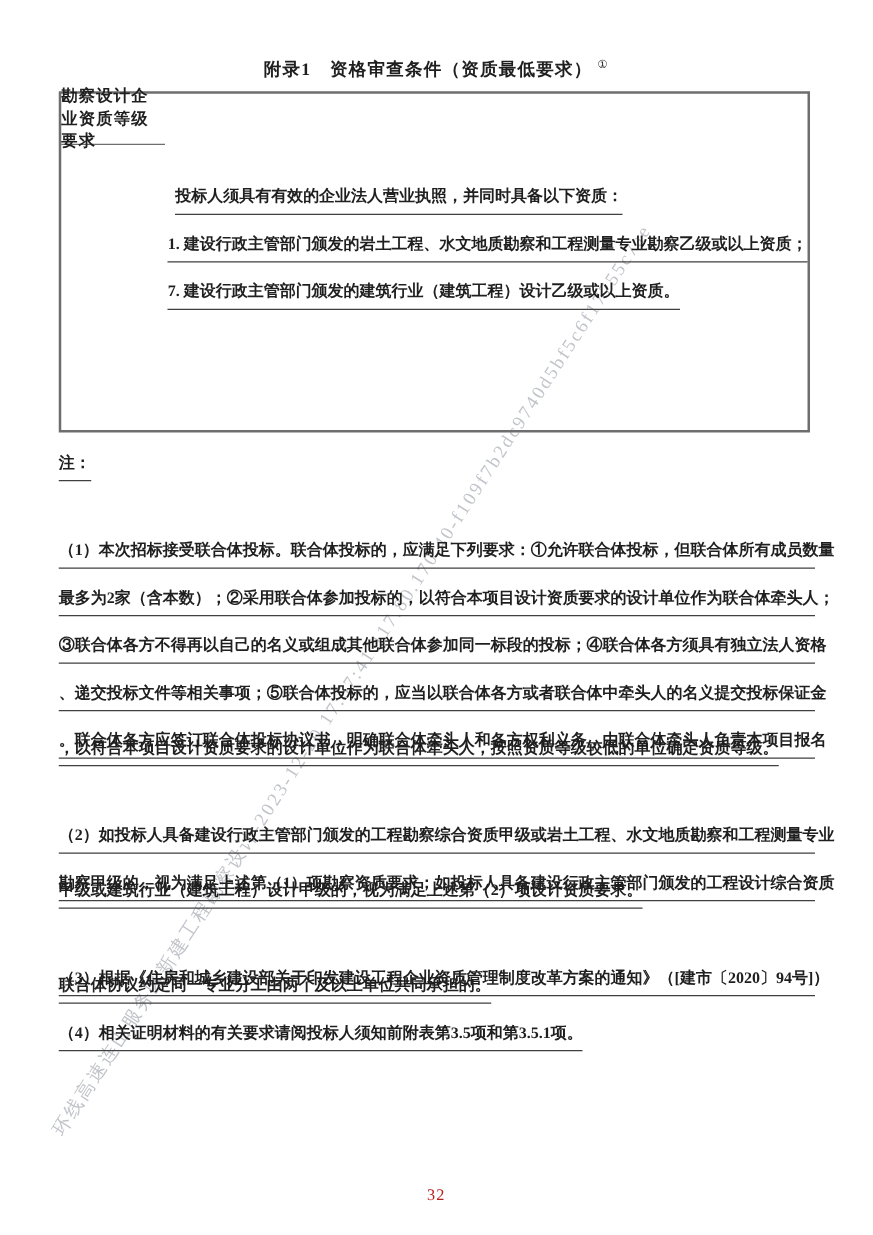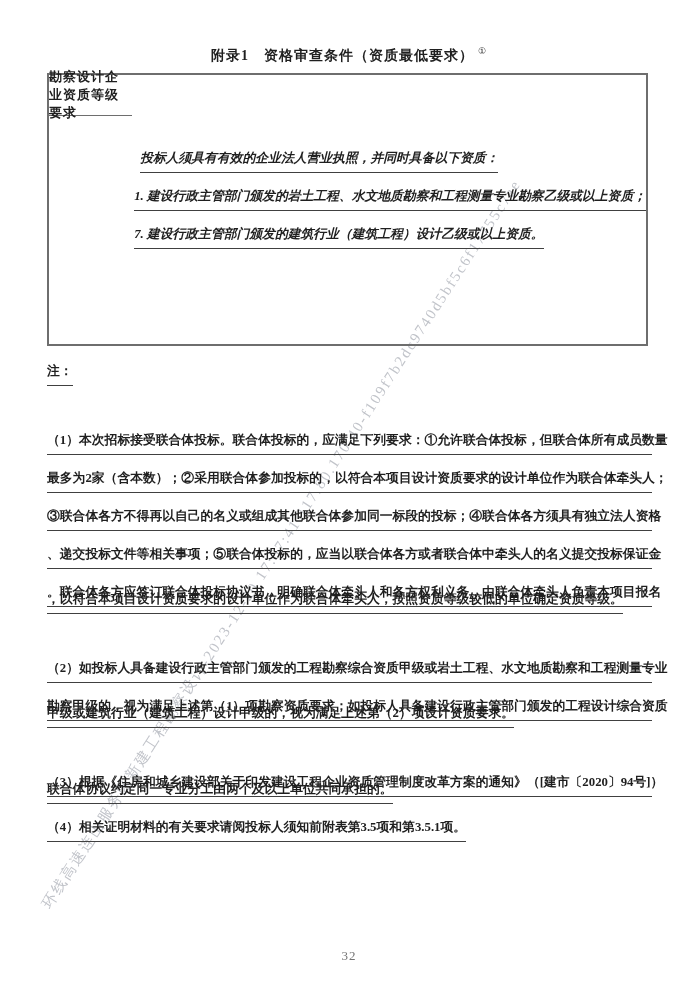--- a/index.html
+++ b/index.html
@@ -65,21 +65,20 @@
     display: flex;
     align-items: center;
     justify-content: center;
     font-size: 13px;
     font-weight: bold;
     letter-spacing: 1px;
   }
   .qual-body {
     flex: 1;
     padding-top: 70px;
-    font-style: italic;
   }
   .t-line {
     height: 38px;
     padding-top: 3px;
     box-sizing: border-box;
     padding-left: 2px;
   }
   .t-line:first-child { padding-left: 8px; }
   
   .notes {
@@ -105,21 +104,21 @@
   .u-text { display: inline-block; }
   .u-full { display: block; margin-top: 33px; }
   
   .page-number {
     position: absolute;
     top: 948px;
     left: 0;
     width: 100%;
     text-align: center;
     font-size: 13px;
-    color: #737373;
+    color: #b91c1c;
     letter-spacing: 1px;
   }
 </style>
 </head>
 <body>
 
 <div class="page">
 
   <div class="watermark">环线高速连山服务区新建工程勘察设计-2023-12-20 17:57:41 117.80.170.40-f109f7b2dc9740d5bf5c6f17755c7ae</div>
 

